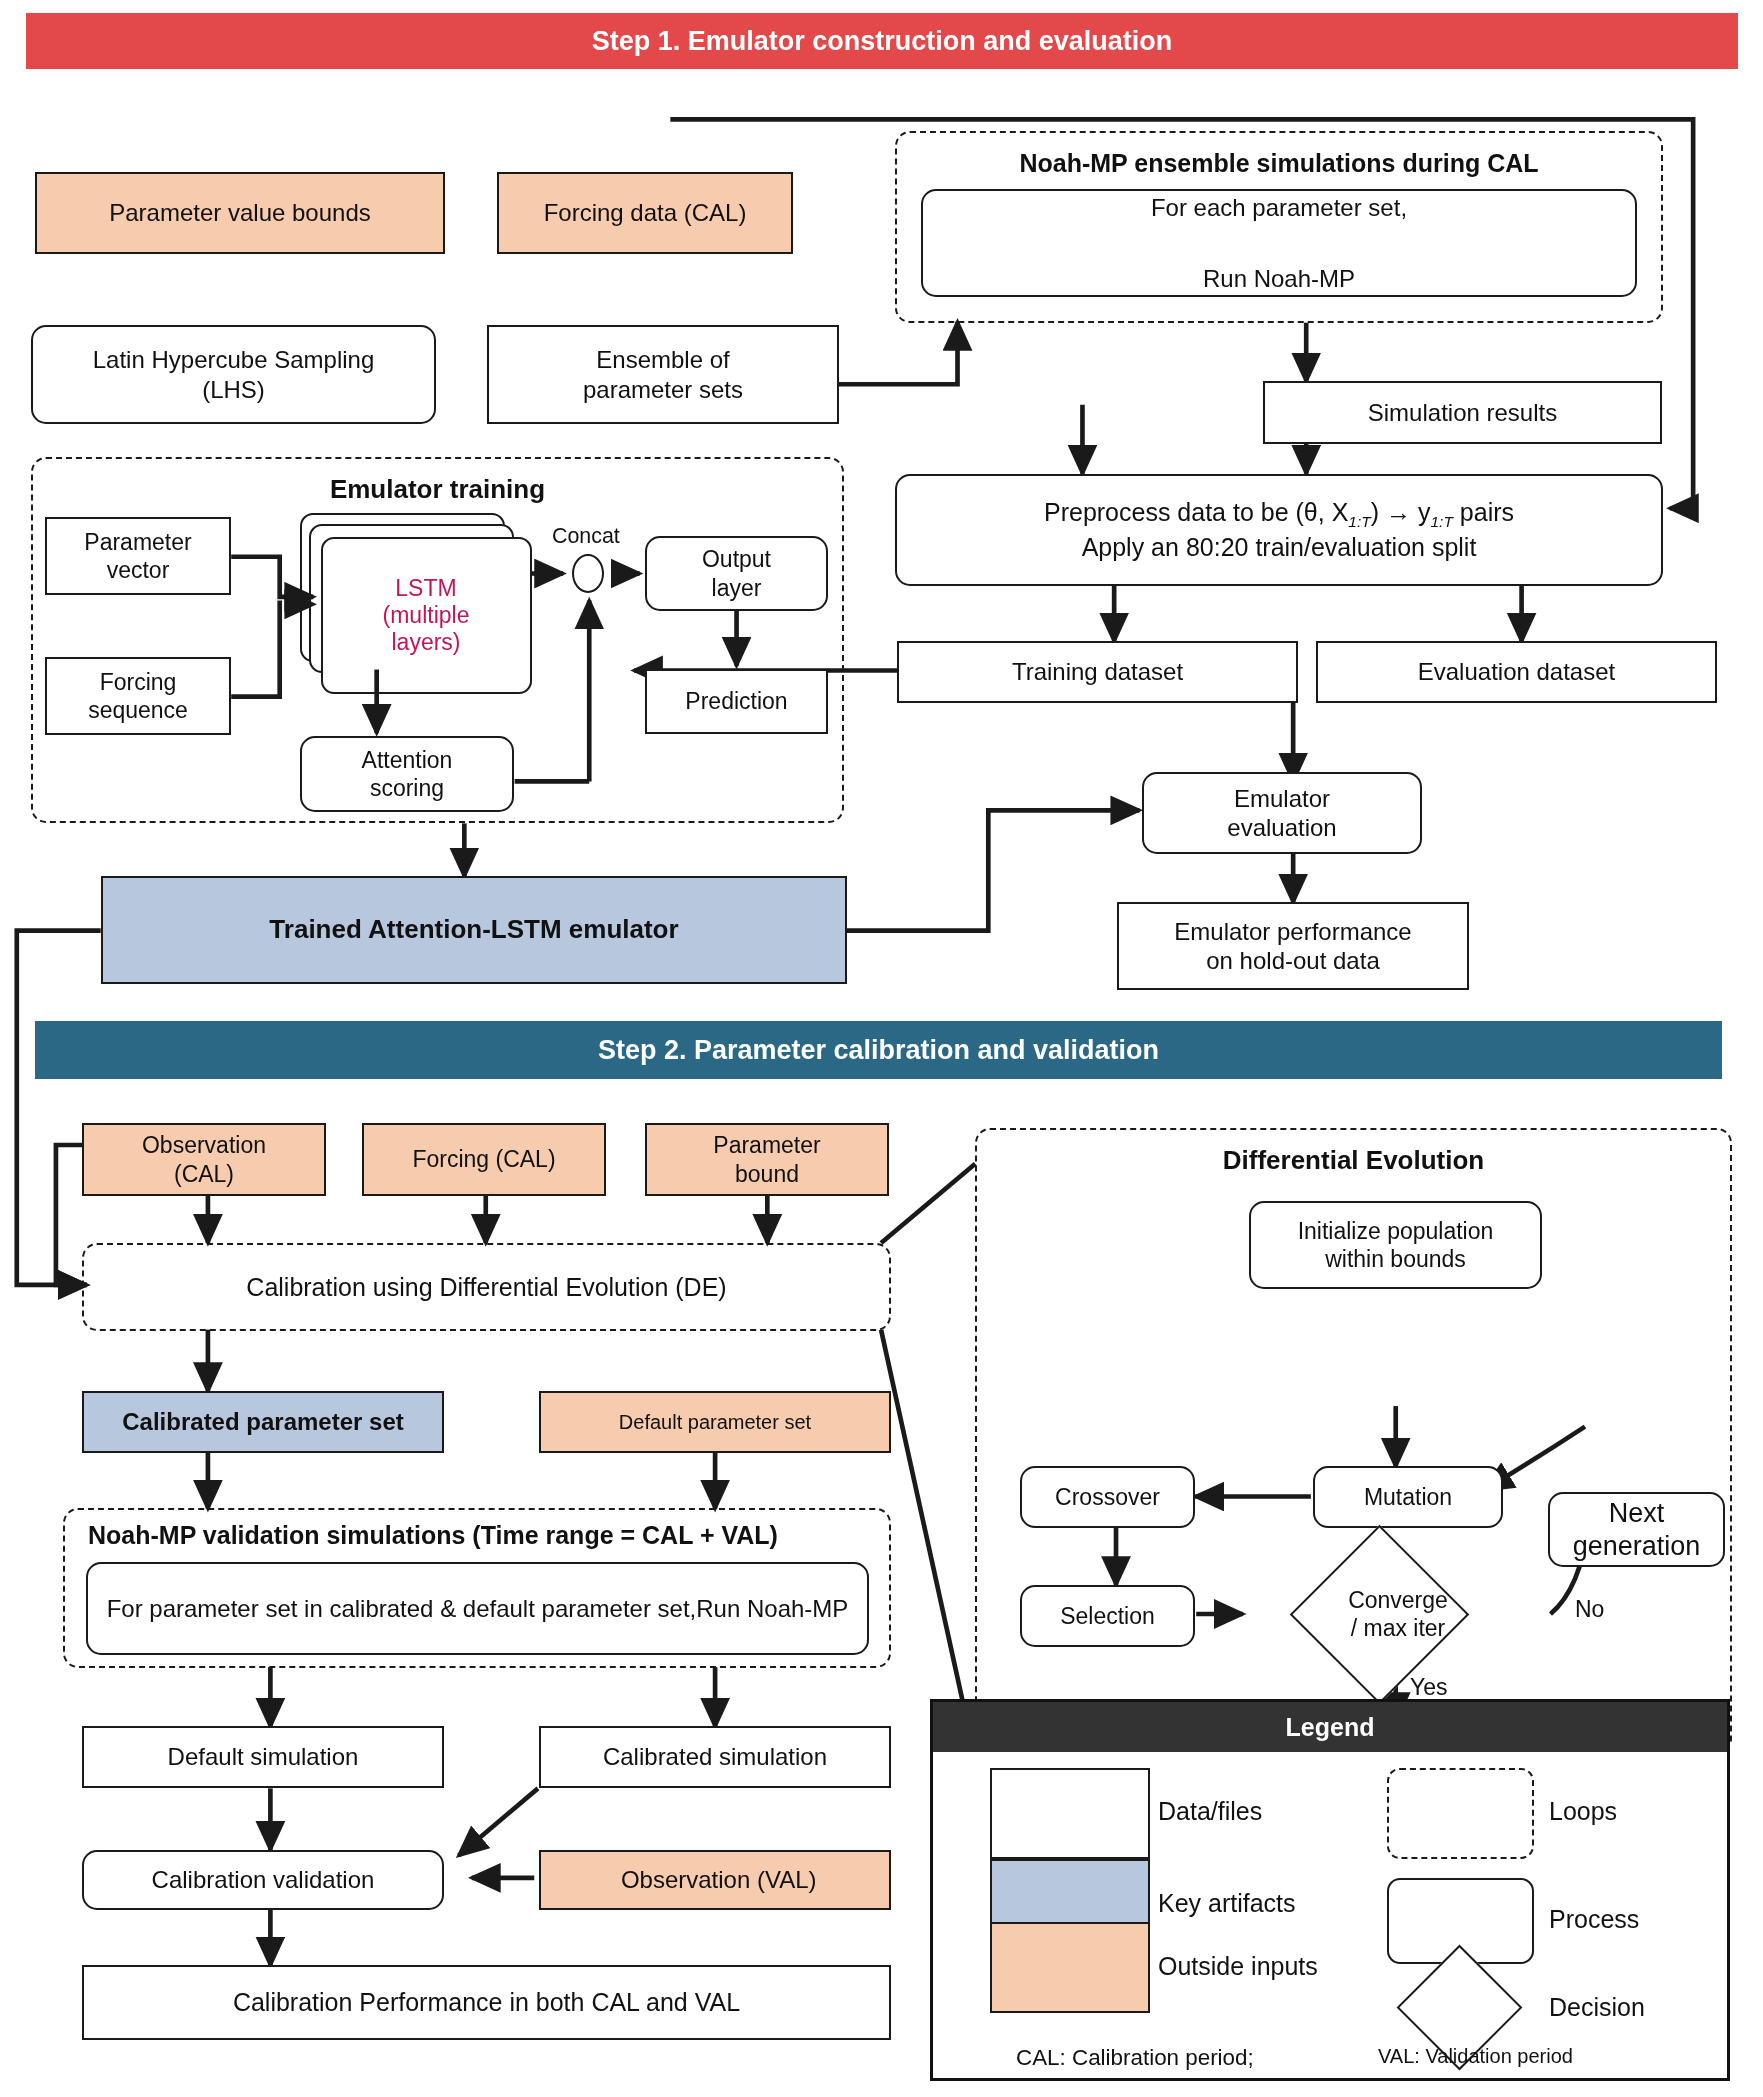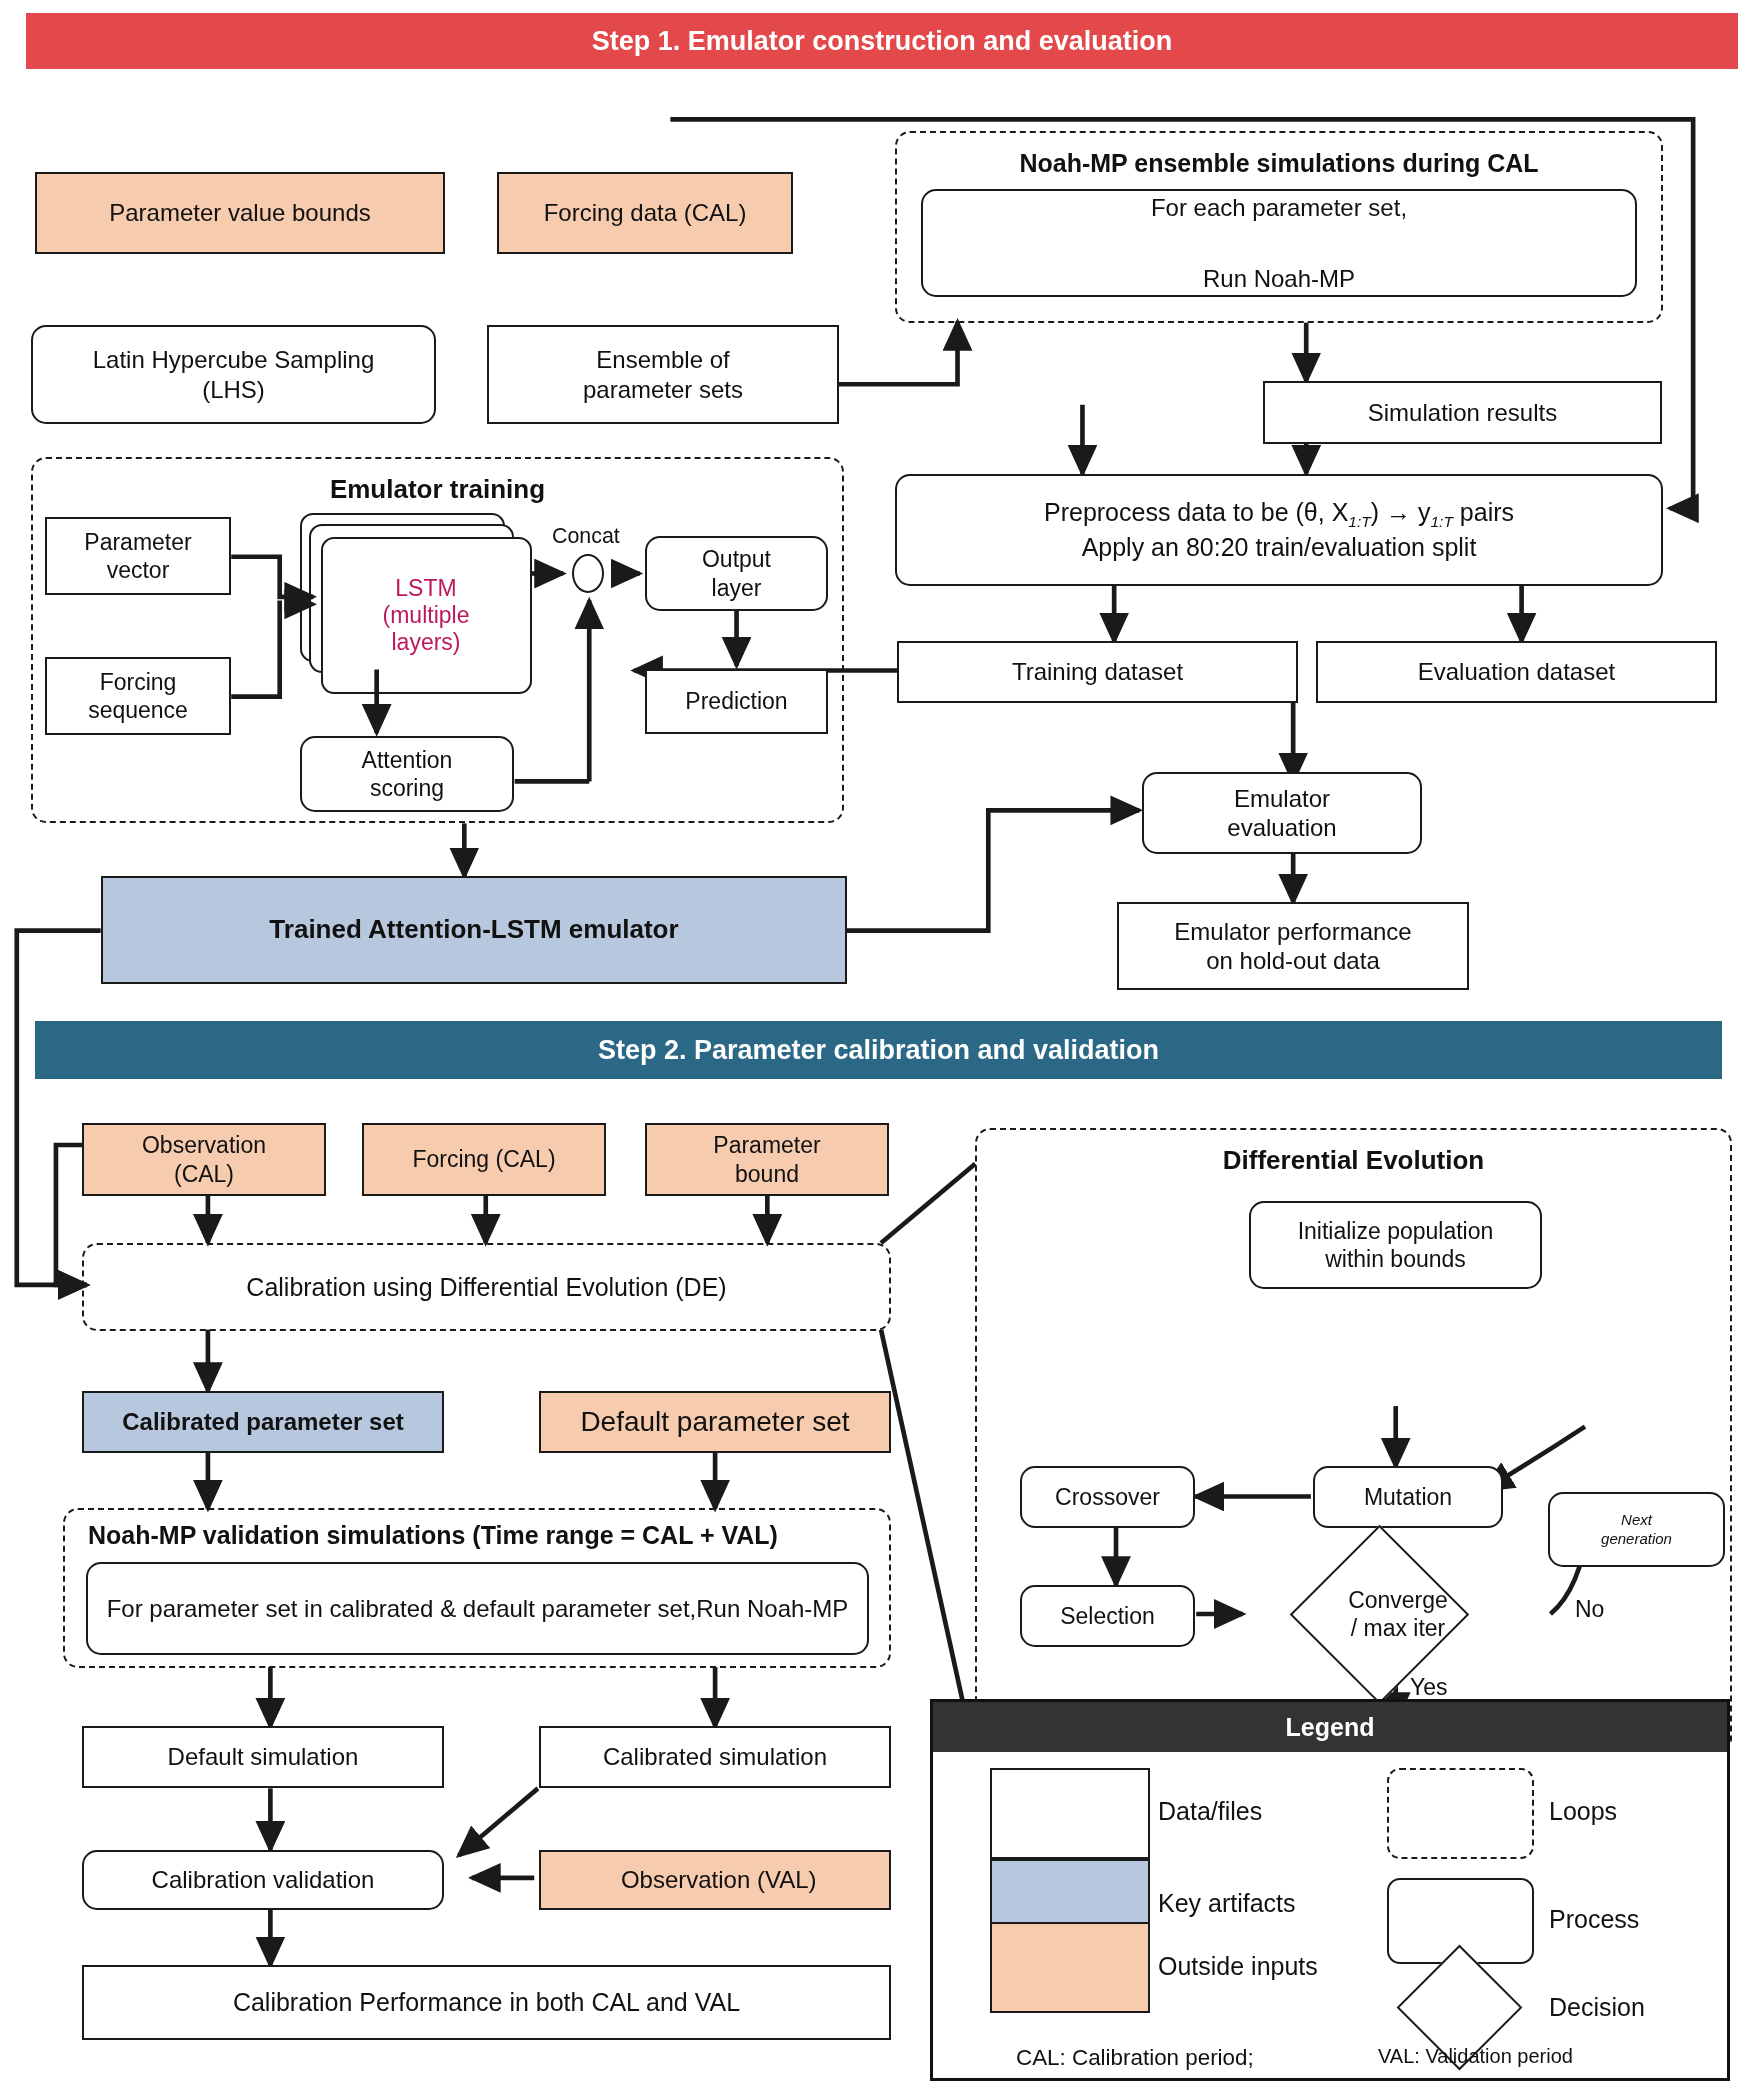--- a/index.html
+++ b/index.html
@@ -272,21 +272,21 @@
   </div>
 
   <div class="node dash rnd" style="left:82px;top:1243px;width:809px;height:88px;font-size:25px;">
     <span>Calibration using Differential Evolution (DE)</span>
   </div>
 
   <div class="node blue bold" style="left:82px;top:1391px;width:362px;height:62px;font-size:24px;">
     <span>Calibrated parameter set</span>
   </div>
 
-  <div class="node peach" style="left:539px;top:1391px;width:352px;height:62px;font-size:28px;">
+  <div class="node peach" style="left:539px;top:1391px;width:352px;height:62px;font-size:20px;">
     <span>Default parameter set</span>
   </div>
 
   <div class="node dash rnd" style="left:63px;top:1508px;width:828px;height:160px;"></div>
   <div class="grp-title" style="left:75px;top:1521px;width:811px;font-size:25px;text-align:left;padding-left:13px;box-sizing:border-box;">
     <span>Noah-MP validation simulations (Time range = CAL + VAL)</span>
   </div>
   <div class="node rnd" style="left:86px;top:1562px;width:783px;height:93px;font-size:24px;flex-direction:row;">
     <span>For parameter set in calibrated &amp; default parameter set,</span>
     <span>Run Noah-MP</span>
@@ -327,21 +327,21 @@
   </div>
 
   <div class="node rnd" style="left:1020px;top:1466px;width:175px;height:62px;font-size:23px;">
     <span>Crossover</span>
   </div>
 
   <div class="node rnd" style="left:1020px;top:1585px;width:175px;height:62px;font-size:23px;">
     <span>Selection</span>
   </div>
 
-  <div class="node rnd" style="left:1548px;top:1492px;width:177px;height:75px;font-size:15px;flex-direction:column;font-style:italic;">
+  <div class="node rnd" style="left:1548px;top:1492px;width:177px;height:75px;font-size:27px;flex-direction:column;">
     <span>Next</span>
     <span>generation</span>
   </div>
 
   <div class="diamond" style="left:1316px;top:1551px;width:127px;height:127px;"></div>
   <div class="dtext" style="left:1277px;top:1572px;width:242px;height:86px;font-size:23px;flex-direction:column;">
     <span>Converge</span>
     <span>/ max iter</span>
   </div>
 

